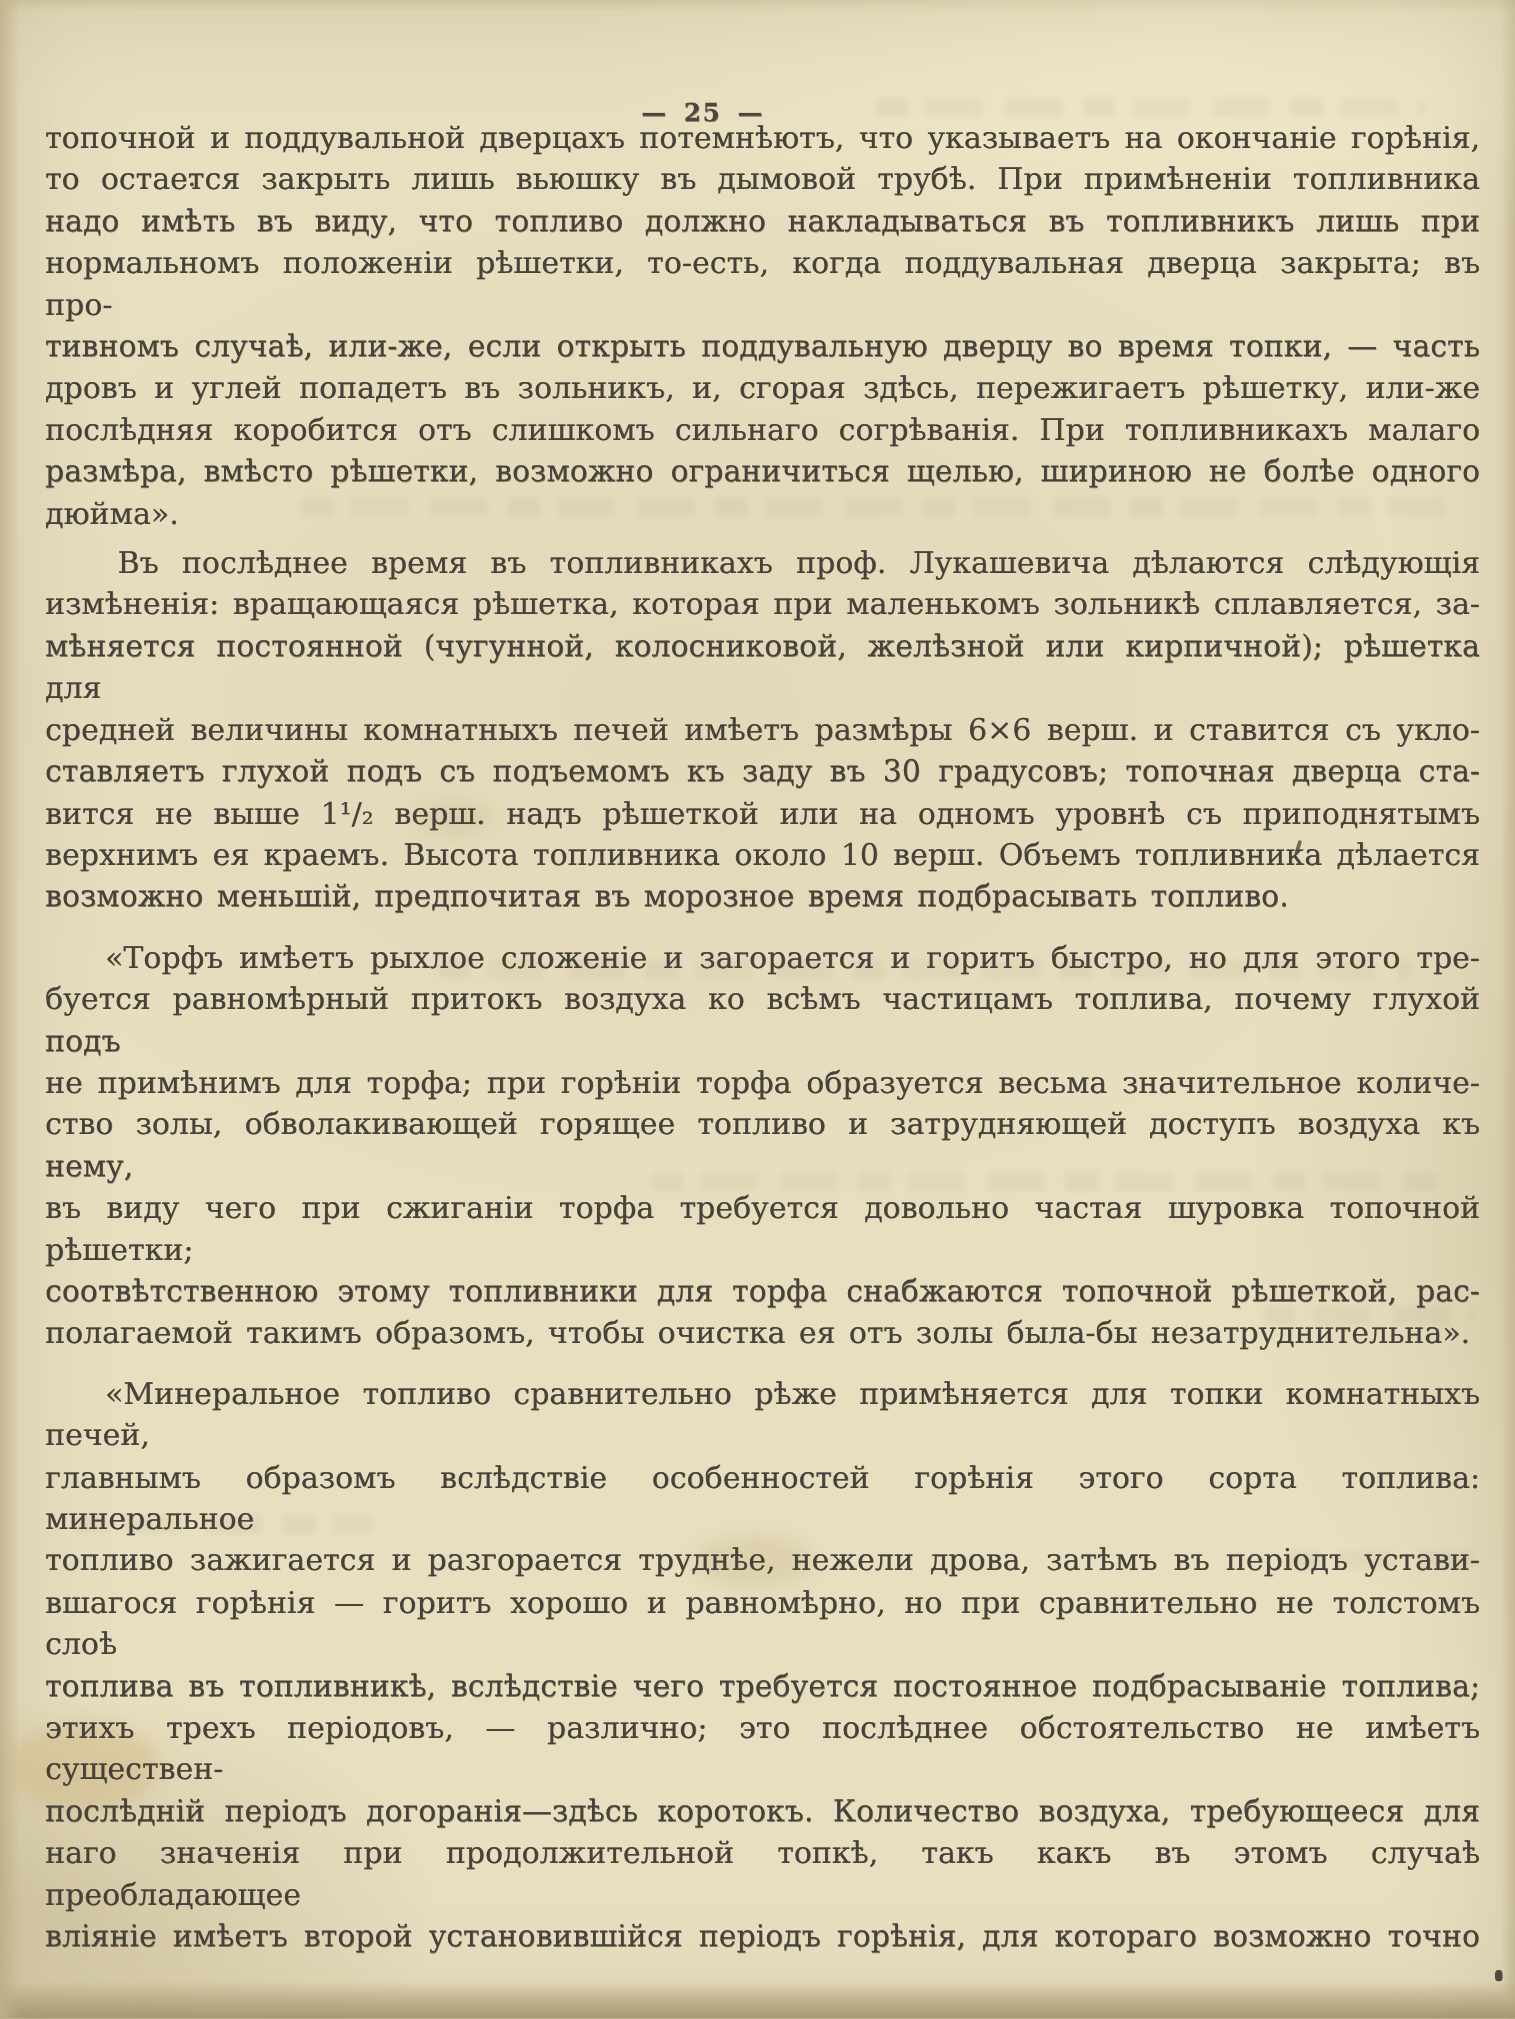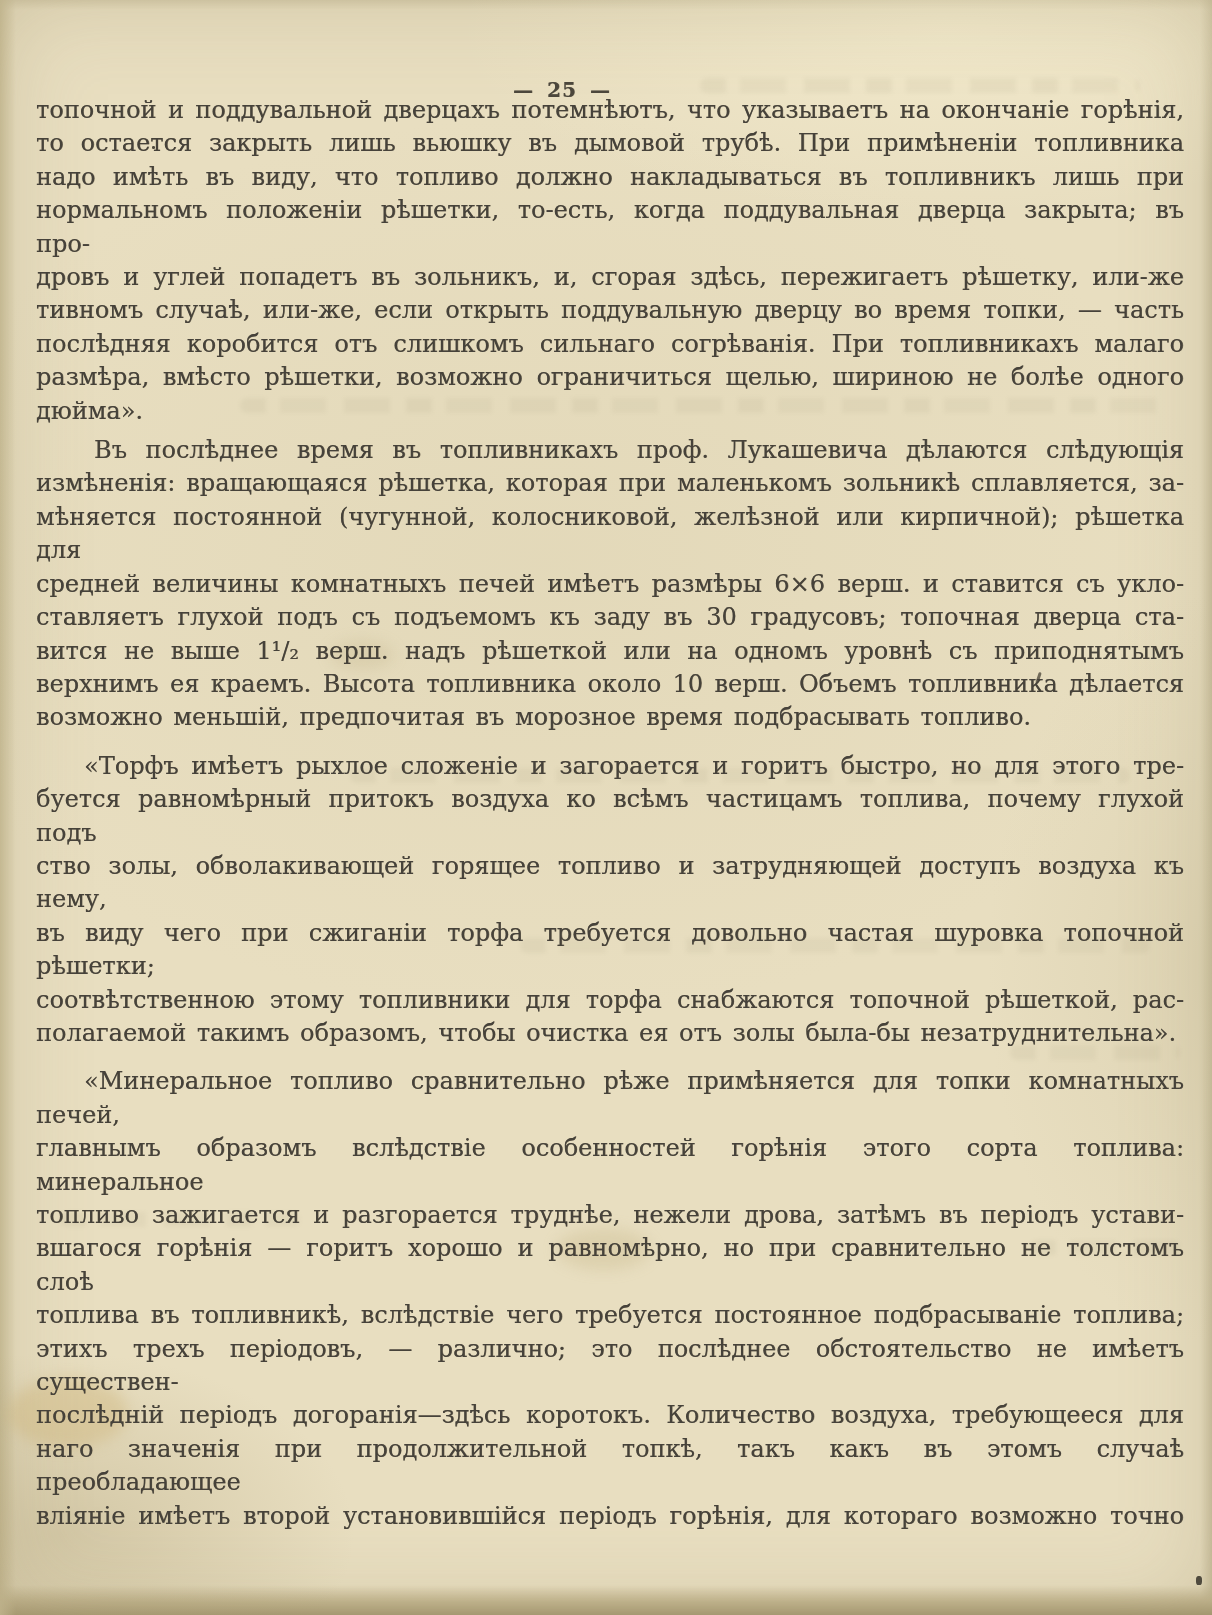--- a/index.html
+++ b/index.html
@@ -85,41 +85,42 @@
   <span class="dash">—</span><span class="num">25</span><span class="dash">—</span>
 </div>
 
 <div class="text-block">
 
   <div class="para">
     <div class="line">топочной и поддувальной дверцахъ потемнѣютъ, что указываетъ на окончаніе горѣнія,</div>
     <div class="line">то остается закрыть лишь вьюшку въ дымовой трубѣ. При примѣненіи топливника</div>
     <div class="line">надо имѣть въ виду, что топливо должно накладываться въ топливникъ лишь при</div>
     <div class="line">нормальномъ положеніи рѣшетки, то-есть, когда поддувальная дверца закрыта; въ про-</div>
+    <div class="line">тивномъ случаѣ, или-же, если открыть поддувальную дверцу во время топки, — часть</div>
     <div class="line">дровъ и углей попадетъ въ зольникъ, и, сгорая здѣсь, пережигаетъ рѣшетку, или-же</div>
-    <div class="line">тивномъ случаѣ, или-же, если открыть поддувальную дверцу во время топки, — часть</div>
     <div class="line">послѣдняя коробится отъ слишкомъ сильнаго согрѣванія. При топливникахъ малаго</div>
     <div class="line">размѣра, вмѣсто рѣшетки, возможно ограничиться щелью, шириною не болѣе одного</div>
     <div class="line last">дюйма».</div>
   </div>
 
   <div class="para ind-lg gap-sm">
     <div class="line">Въ послѣднее время въ топливникахъ проф. Лукашевича дѣлаются слѣдующія</div>
     <div class="line">измѣненія: вращающаяся рѣшетка, которая при маленькомъ зольникѣ сплавляется, за-</div>
     <div class="line">мѣняется постоянной (чугунной, колосниковой, желѣзной или кирпичной); рѣшетка для</div>
     <div class="line">средней величины комнатныхъ печей имѣетъ размѣры 6×6 верш. и ставится съ укло-</div>
     <div class="line">ставляетъ глухой подъ съ подъемомъ къ заду въ 30 градусовъ; топочная дверца ста-</div>
     <div class="line">вится не выше 1¹/₂ верш. надъ рѣшеткой или на одномъ уровнѣ съ приподнятымъ</div>
     <div class="line">верхнимъ ея краемъ. Высота топливника около 10 верш. Объемъ топливника дѣлается</div>
     <div class="line last">возможно меньшій, предпочитая въ морозное время подбрасывать топливо.</div>
   </div>
 
   <div class="para ind gap-lg">
     <div class="line">«Торфъ имѣетъ рыхлое сложеніе и загорается и горитъ быстро, но для этого тре-</div>
     <div class="line">буется равномѣрный притокъ воздуха ко всѣмъ частицамъ топлива, почему глухой подъ</div>
+    <div class="line">не примѣнимъ для торфа; при горѣніи торфа образуется весьма значительное количе-</div>
     <div class="line">ство золы, обволакивающей горящее топливо и затрудняющей доступъ воздуха къ нему,</div>
     <div class="line">въ виду чего при сжиганіи торфа требуется довольно частая шуровка топочной рѣшетки;</div>
     <div class="line">соотвѣтственною этому топливники для торфа снабжаются топочной рѣшеткой, рас-</div>
     <div class="line last">полагаемой такимъ образомъ, чтобы очистка ея отъ золы была-бы незатруднительна».</div>
   </div>
 
   <div class="para ind gap-lg">
     <div class="line">«Минеральное топливо сравнительно рѣже примѣняется для топки комнатныхъ печей,</div>
     <div class="line">главнымъ образомъ вслѣдствіе особенностей горѣнія этого сорта топлива: минеральное</div>
     <div class="line">топливо зажигается и разгорается труднѣе, нежели дрова, затѣмъ въ періодъ устави-</div>

